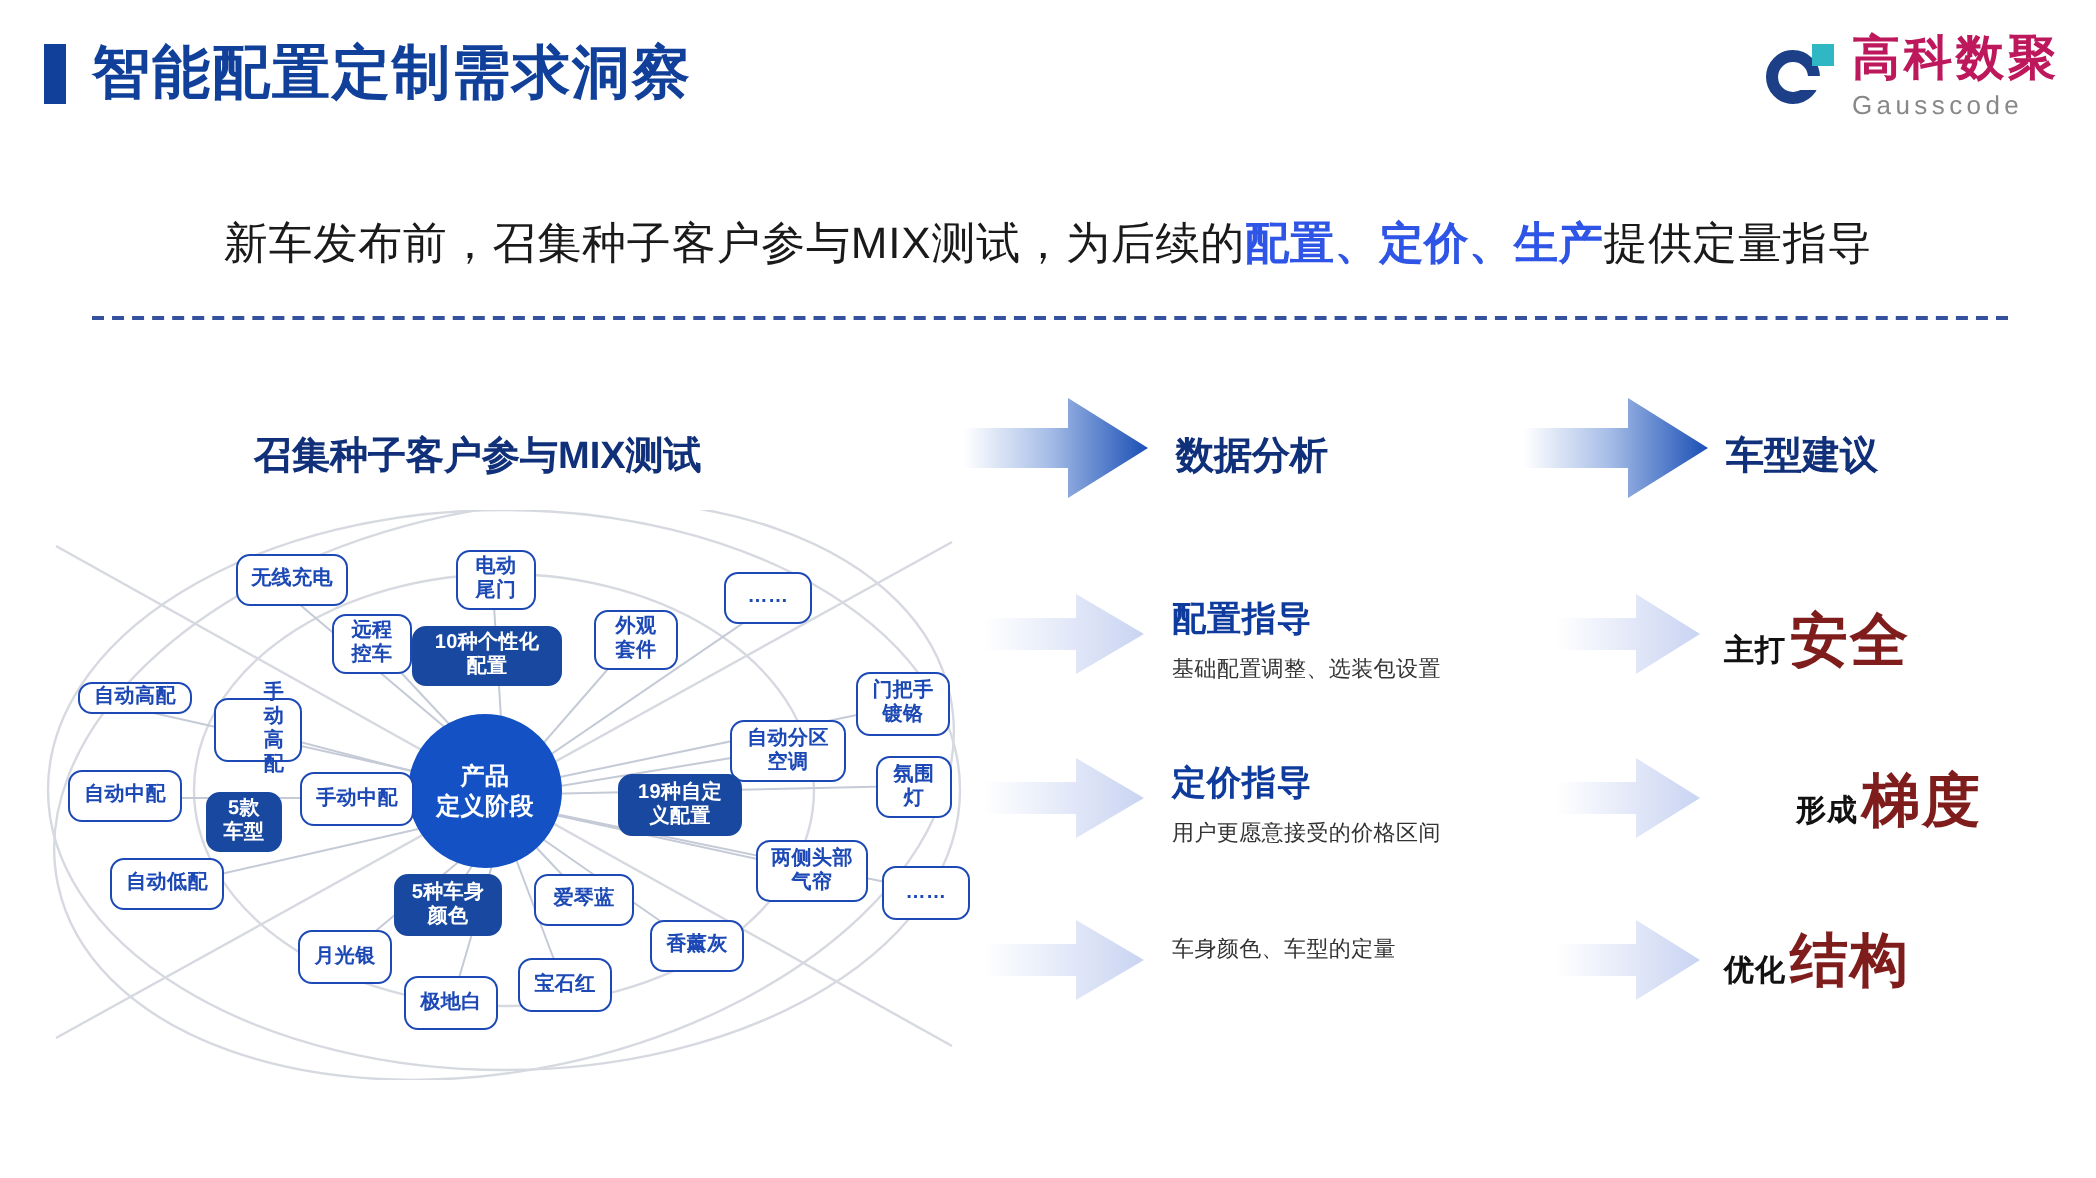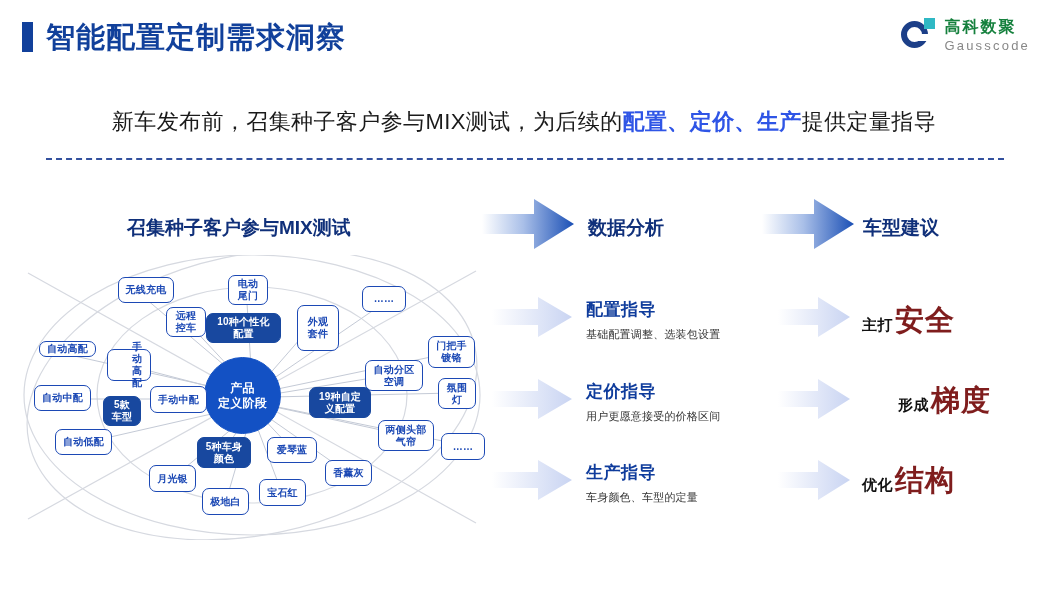--- a/index.html
+++ b/index.html
@@ -14,21 +14,21 @@
   .title-mark{position:absolute;left:22px;top:22px;width:11px;height:30px;background:#11409b;}
   .page-title{position:absolute;left:46px;top:20px;font-size:29px;font-weight:bold;color:#11409b;
     letter-spacing:1px;line-height:34px;}
   .logo{position:absolute;right:18px;top:18px;display:flex;align-items:center;gap:9px;}
   .logo-mark{position:relative;width:34px;height:34px;}
   .logo-ring{position:absolute;left:0;top:3px;width:27px;height:27px;border-radius:50%;
     border:6px solid #1c3f88;box-sizing:border-box;}
   .logo-ring::after{content:"";position:absolute;right:-6px;top:7px;width:13px;height:7px;background:#ffffff;}
   .logo-sq{position:absolute;right:0;top:0;width:11px;height:11px;background:#2fb8c4;}
   .logo-txt{display:flex;flex-direction:column;line-height:1;}
-  .logo-cn{font-size:16px;font-weight:bold;color:#15803d;letter-spacing:2px;}
+  .logo-cn{font-size:24px;font-weight:bold;color:#be185d;letter-spacing:2px;}
   .logo-en{font-size:13px;color:#888888;letter-spacing:2.2px;margin-top:4px;}
 
   
   .subtitle{position:absolute;left:0;top:107px;width:1048px;text-align:center;
     font-size:22px;color:#1a1a1a;letter-spacing:.4px;white-space:nowrap;}
   .subtitle b{color:#2f55e6;font-weight:bold;}
   .divider{position:absolute;left:46px;top:158px;width:958px;height:0;
     border-top:2px dashed #33519e;}
 
   
@@ -227,21 +227,21 @@
       </div>
       <div class="node" style="left: 214px; top: 20px; width: 40px; height: 30px;">
         <span><span>电动</span><br><span>尾门</span></span>
       </div>
       <div class="node" style="left: 348px; top: 31px; width: 44px; height: 26px;">
         <span>……</span>
       </div>
       <div class="node" style="left: 152px; top: 52px; width: 40px; height: 30px;">
         <span><span>远程</span><br><span>控车</span></span>
       </div>
-      <div class="node" style="left: 283px; top: 50px; width: 42px; height: 46px;">
+      <div class="node" style="left: 283px; top: 50px; width: 42px; height: 30px;">
         <span><span>外观</span><br><span>套件</span></span>
       </div>
       <div class="node filled" style="left: 192px; top: 58px; width: 75px; height: 30px;">
         <span><span>10种个性化</span><br><span>配置</span></span>
       </div>
       <div class="node" style="left: 414px; top: 81px; width: 47px; height: 32px;">
         <span><span>门把手</span><br><span>镀铬</span></span>
       </div>
       <div class="node" style="left: 25px; top: 86px; width: 57px; height: 16px;">
         <span>自动高配</span>
@@ -300,21 +300,20 @@
 <div id="guides-root">
     <div class="guide" style="top: 298px;">
       <div class="guide-title">配置指导</div>
       <div class="guide-desc">基础配置调整、选装包设置</div>
     </div>
     <div class="guide" style="top: 380px;">
       <div class="guide-title">定价指导</div>
       <div class="guide-desc">用户更愿意接受的价格区间</div>
     </div>
     <div class="guide" style="top: 461px;">
-      <div class="guide-title">生产指导</div>
       <div class="guide-desc">车身颜色、车型的定量</div>
     </div>
   </div>
 
 <div id="results-root">
     <div class="result" style="top: 301px;">
       <span class="result-pre">主打</span>
       <span class="result-key">安全</span>
     </div>
     <div class="result" style="top: 381px; margin-left: 36px;">

